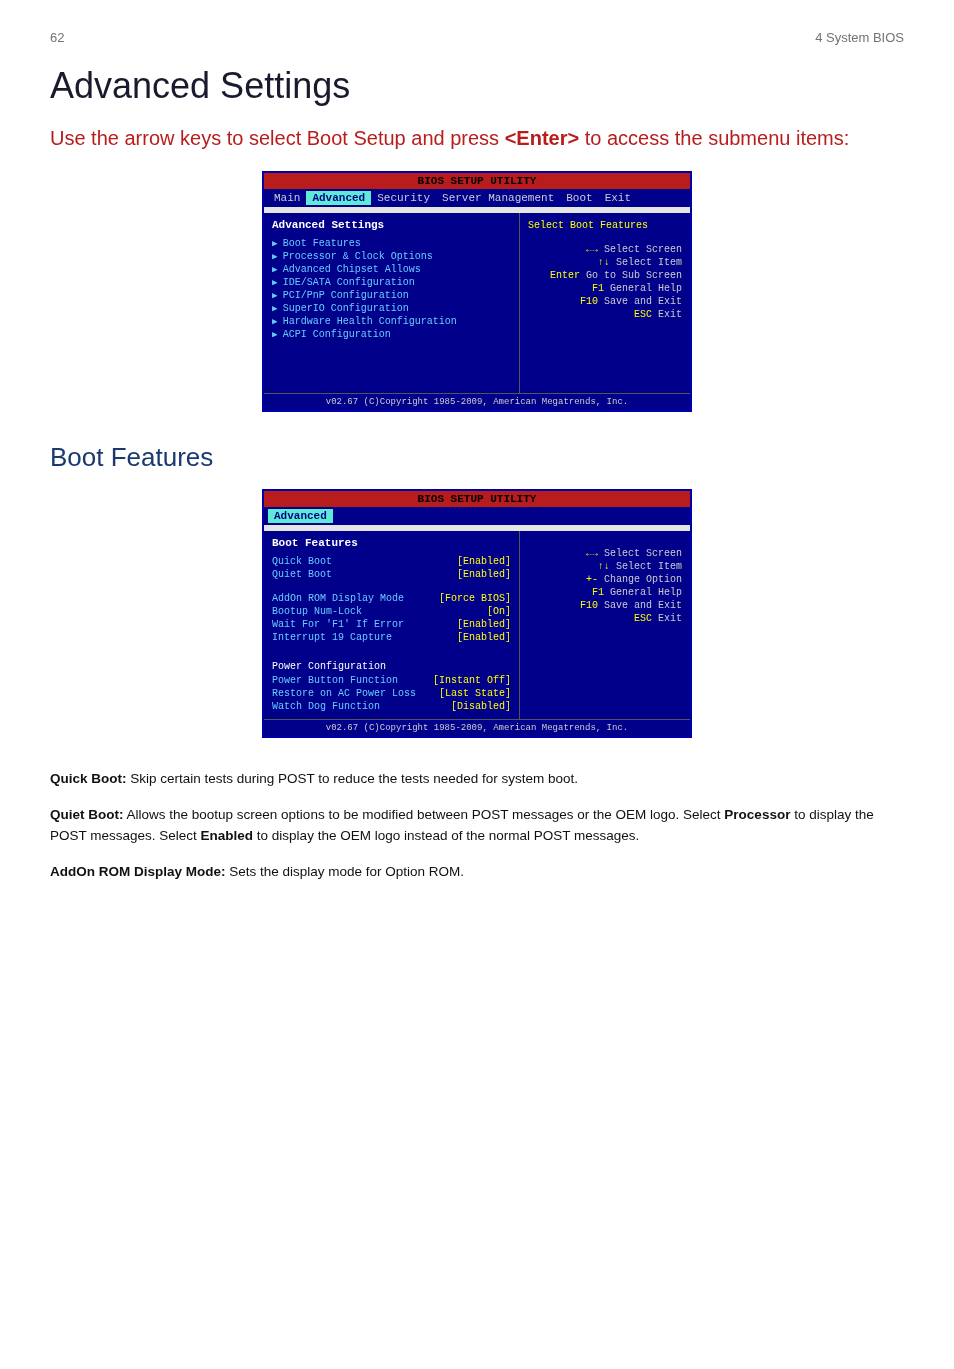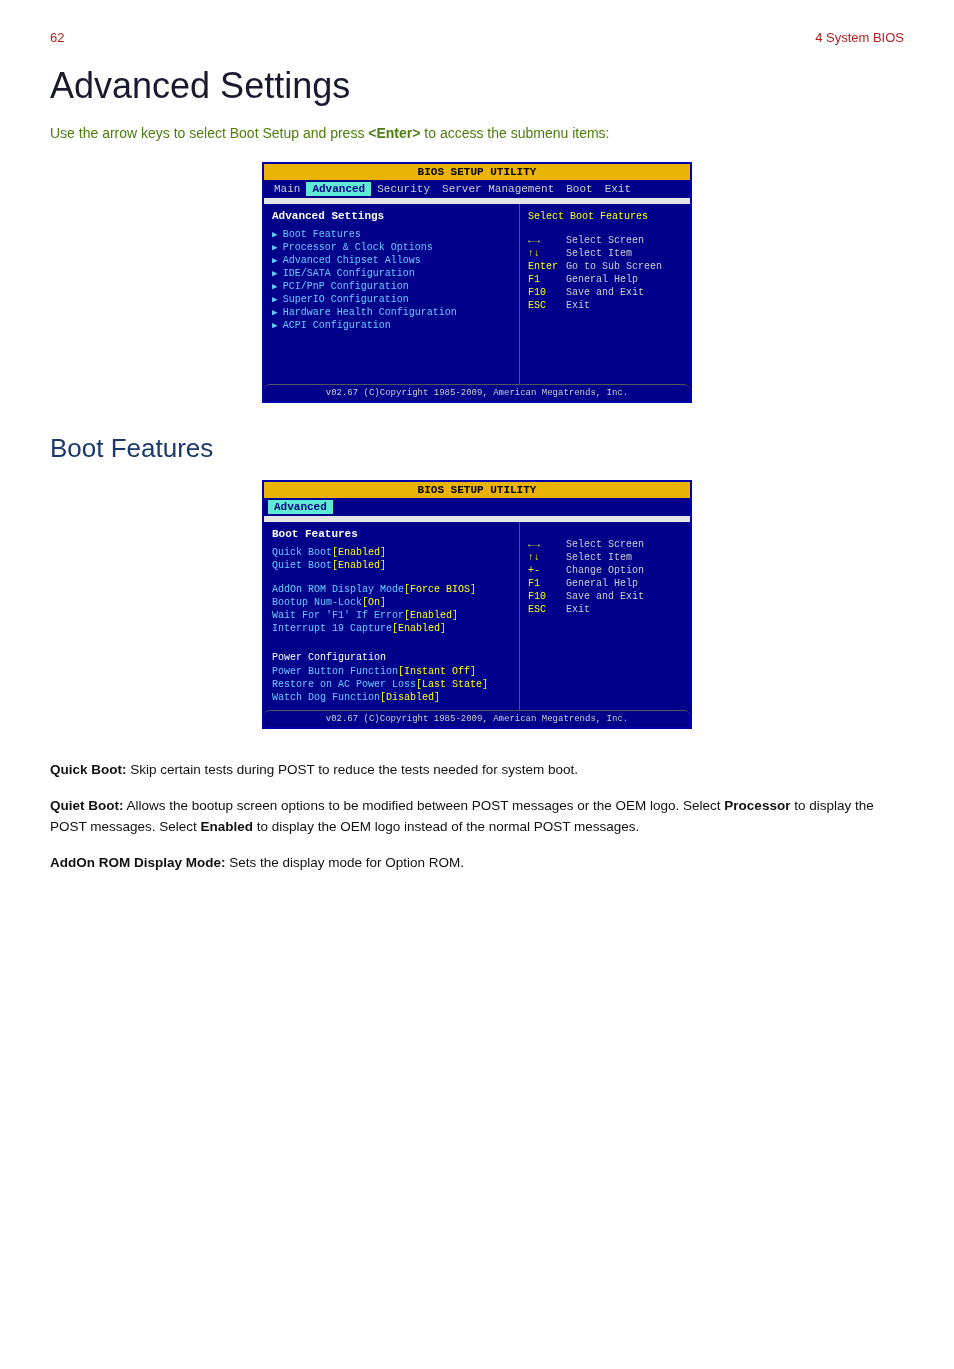--- a/index.html
+++ b/index.html
@@ -9,58 +9,58 @@
       font-size: 14px;
       color: #000;
       padding: 30px 50px;
       max-width: 954px;
     }
 
     .page-num {
       display: flex;
       justify-content: space-between;
       font-size: 13px;
-      color: #b91c1c;
+      color: #737373;
       margin-bottom: 20px;
     }
 
     h1.section-title {
       font-size: 36px;
       font-weight: 300;
       color: #1a1a2e;
       margin-bottom: 16px;
       border-bottom: none;
     }
 
     h2.section-title {
       font-size: 26px;
       font-weight: 400;
       color: #1a3a6e;
       margin-bottom: 16px;
     }
 
     p.intro {
-      font-size: 14px;
-      color: #4d7c0f;
+      font-size: 20px;
+      color: #b91c1c;
       margin-bottom: 18px;
       line-height: 1.5;
     }
 
     .bios-container {
       width: 430px;
       margin: 0 auto 30px auto;
       border: 2px solid #00a;
       background: #00008b;
       color: #fff;
       font-family: 'Courier New', monospace;
       font-size: 11px;
     }
 
     .bios-title-bar {
-      background: #eab308;
+      background: #b91c1c;
       color: #000;
       text-align: center;
       padding: 2px 0;
       font-weight: bold;
       font-size: 11px;
     }
 
     .bios-menu-bar {
       background: #00008b;
       display: flex;
@@ -123,48 +123,48 @@
     }
 
     .bios-key-help {
       margin-top: 10px;
       font-size: 10px;
       color: #ccc;
     }
 
     .bios-key-help div {
       padding: 1px 0;
+      text-align: right;
     }
 
     .bios-key-help .key {
       color: #ff0;
       display: inline-block;
       width: 32px;
     }
 
     .bios-footer {
       background: #00008b;
       border-top: 1px solid #555;
       text-align: center;
       font-size: 9px;
       color: #ccc;
       padding: 3px;
-      border-radius: 6px;
     }
 
     
     .bios-table {
       width: 100%;
       font-size: 10px;
       color: #6cf;
     }
 
     .bios-table-row {
       display: flex;
-      justify-content: flex-start;
+      justify-content: space-between;
       padding: 1px 0;
     }
 
     .bios-table-row .label {
       color: #6cf;
     }
 
     .bios-table-row .value {
       color: #ff0;
     }

